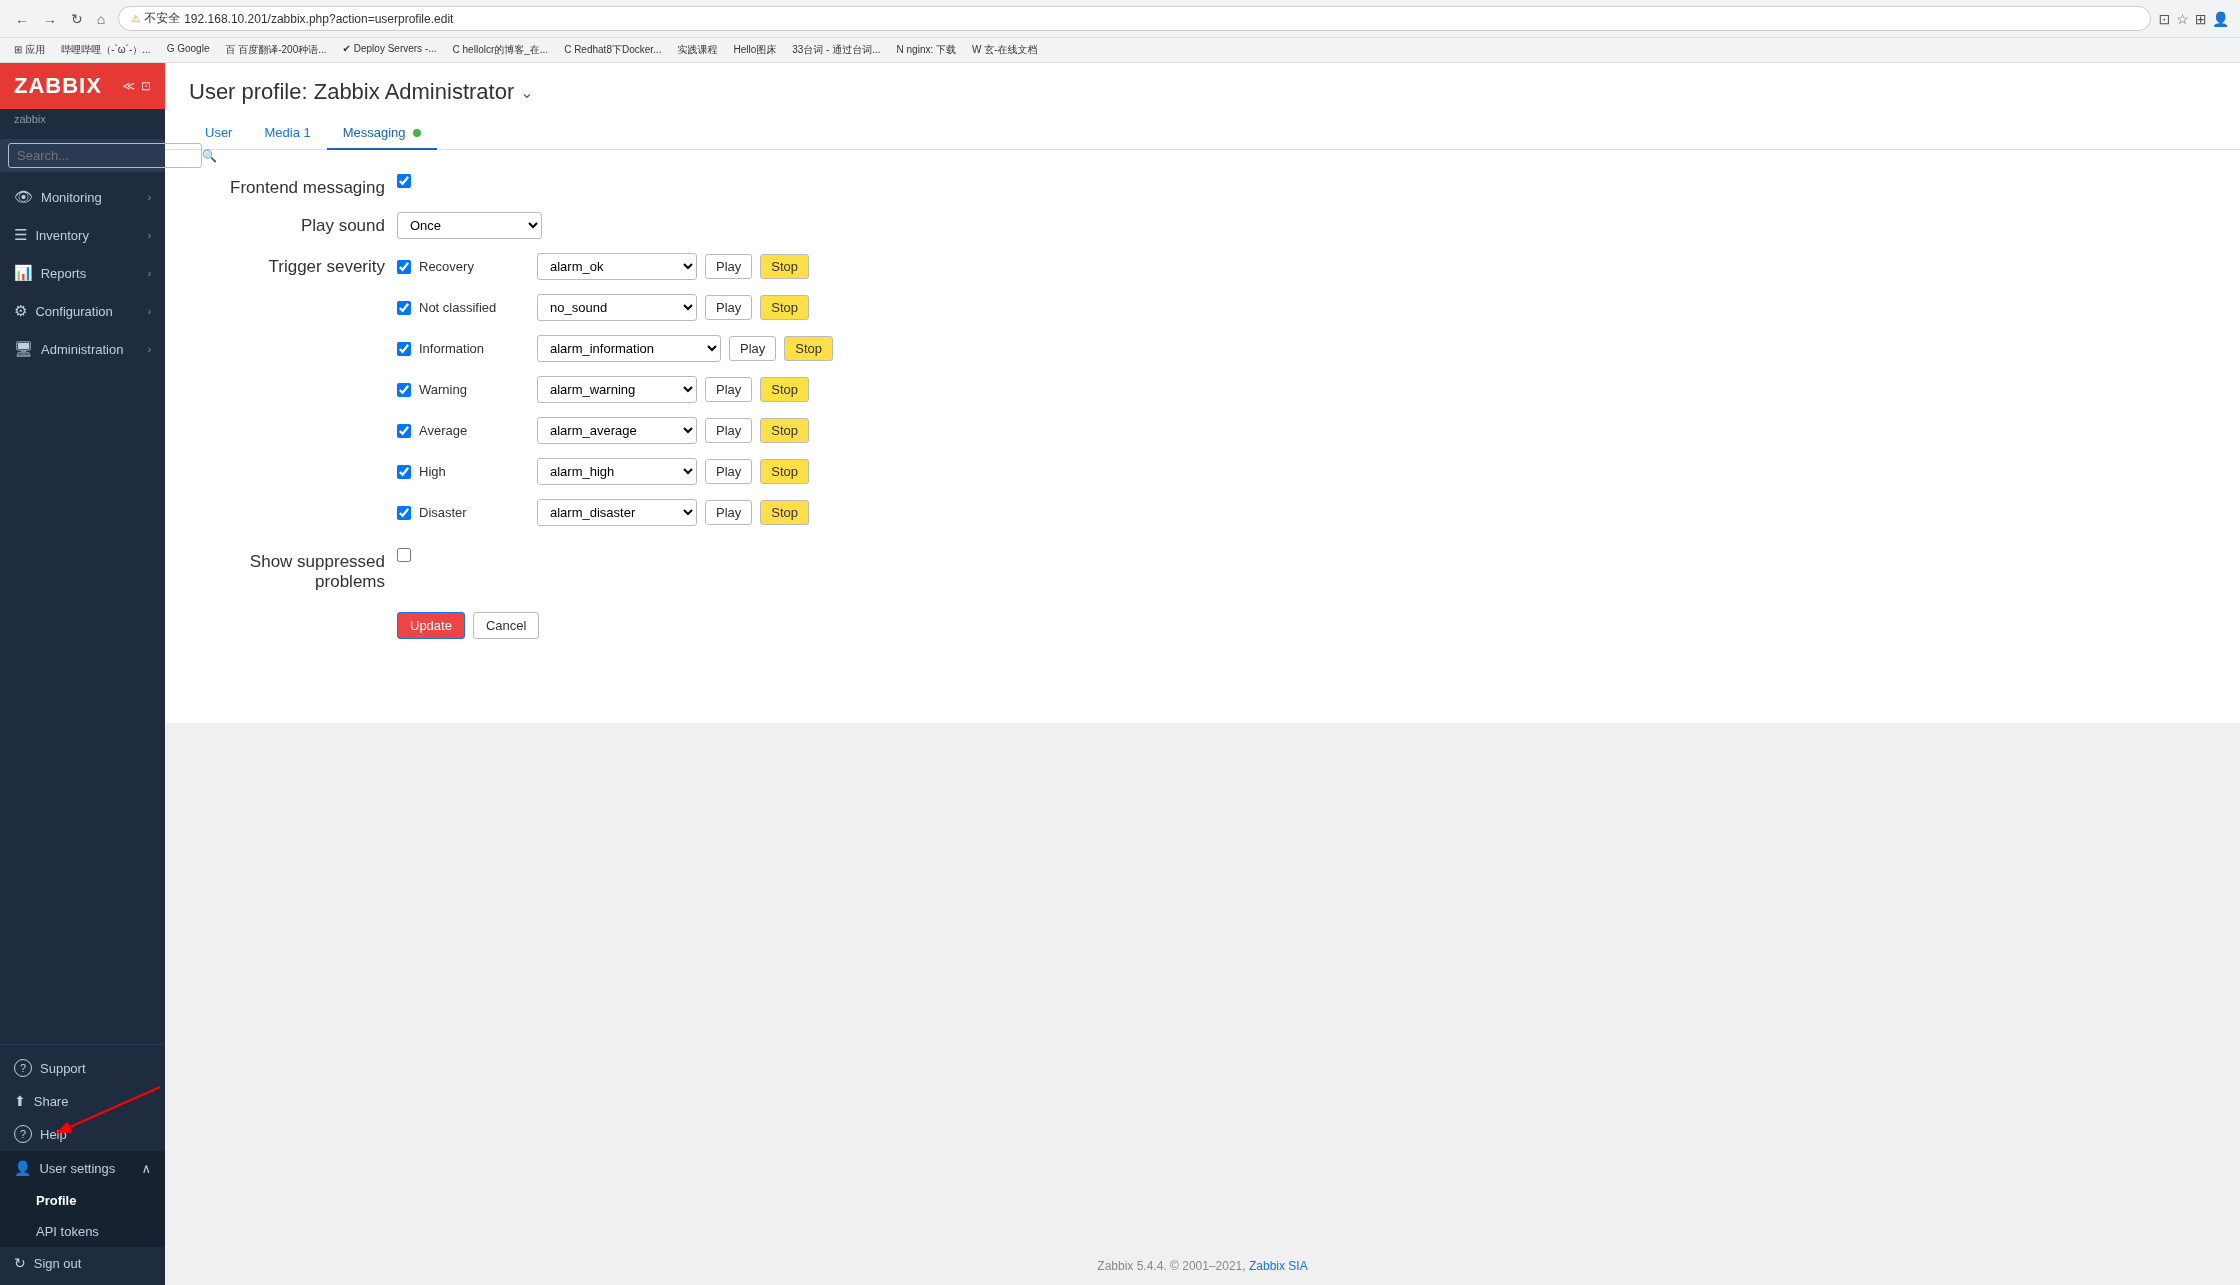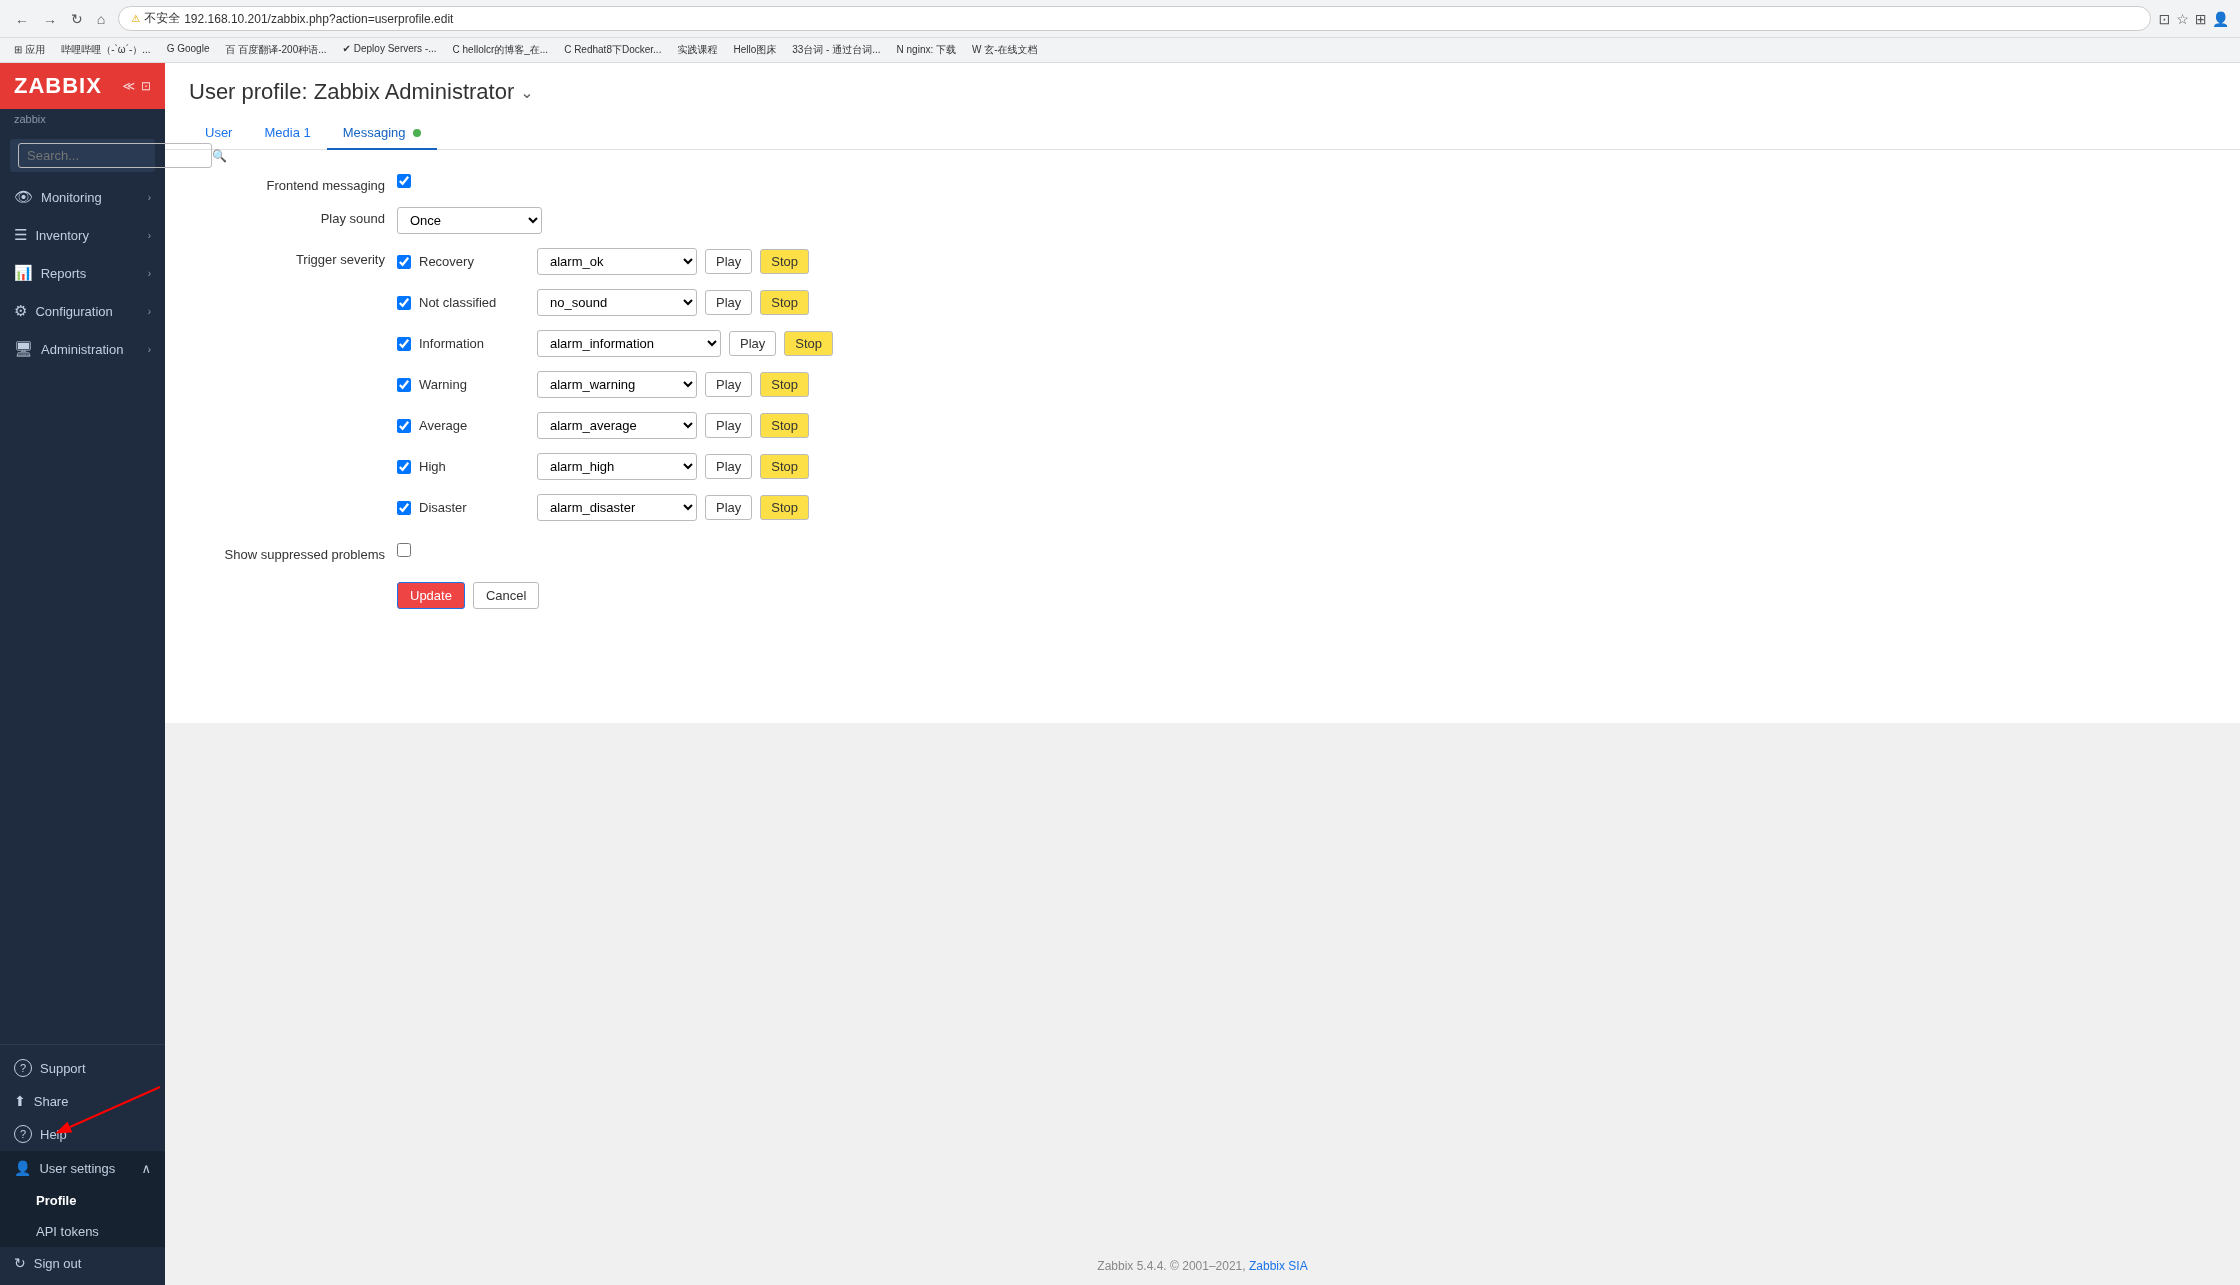--- a/index.html
+++ b/index.html
@@ -66,21 +66,21 @@
       font-size: 22px;
       letter-spacing: 1px;
     }
     .sidebar-logo .logo-icons { display: flex; gap: 6px; color: rgba(255,255,255,0.8); font-size: 12px; }
     .sidebar-zabbix-label {
       padding: 4px 14px 8px;
       color: #8899aa;
       font-size: 11px;
     }
     .sidebar-search {
-      margin: 6px 10px;
+      margin: 6px 0;
       display: flex;
       align-items: center;
       background: #2a3a52;
       border-radius: 3px;
       padding: 4px 8px;
     }
     .sidebar-search input {
       background: none; border: none; outline: none;
       color: #c0cfe0; font-size: 12px; flex: 1;
     }
@@ -162,21 +162,21 @@
       display: flex;
       align-items: flex-start;
       margin-bottom: 14px;
       gap: 12px;
     }
     .form-label {
       width: 180px;
       text-align: right;
       padding-top: 4px;
       color: #333;
-      font-size: 13px;
+      font-size: 17px;
       flex-shrink: 0;
     }
     .form-control-area { display: flex; align-items: center; gap: 8px; flex-wrap: wrap; }
 
     input[type="checkbox"] { width: 14px; height: 14px; cursor: pointer; }
     input[type="text"], input[type="number"] {
       border: 1px solid #bbb; border-radius: 3px; padding: 4px 8px;
       font-size: 13px; outline: none;
     }
 

